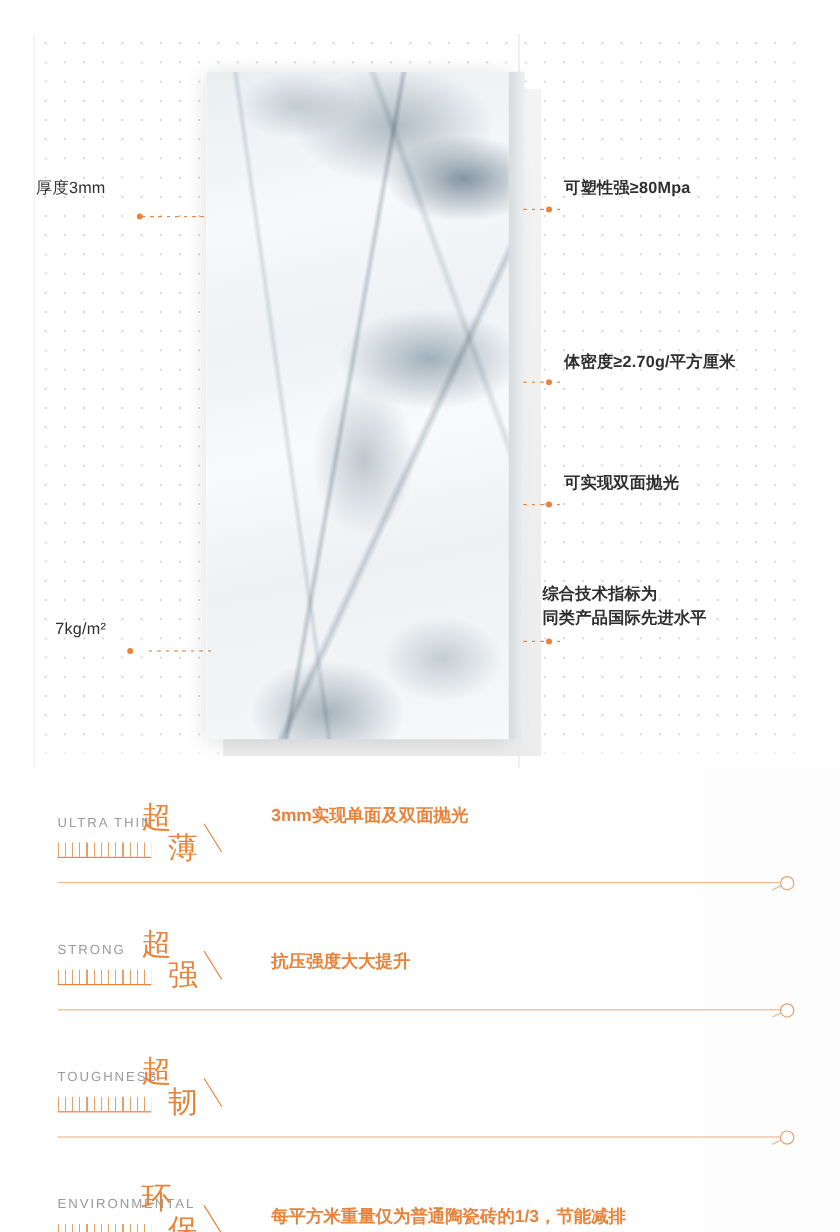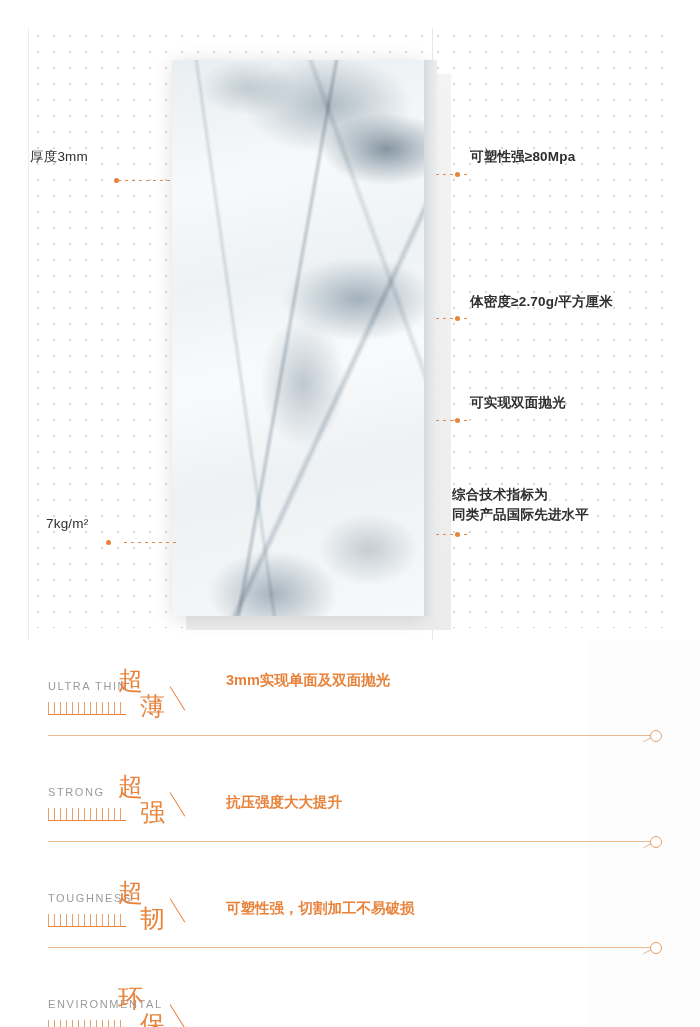--- a/index.html
+++ b/index.html
@@ -260,32 +260,32 @@
       <div class="circle"></div>
     </div>
 
     <div class="frow" style="top:228px;">
       <div class="en">TOUGHNESS</div>
       <div class="hatch"></div>
       <div class="hatch-base"></div>
       <div class="cn1">超</div>
       <div class="cn2">韧</div>
       <div class="slash"></div>
-      <div class="desc one">可塑性强，切割加工不易破损</div>
       <div class="rule"></div>
       <div class="rule-arrow"></div>
       <div class="circle"></div>
     </div>
 
     <div class="frow" style="top:334px;">
       <div class="en">ENVIRONMENTAL</div>
       <div class="hatch"></div>
       <div class="hatch-base"></div>
       <div class="cn1">环</div>
       <div class="cn2">保</div>
       <div class="slash"></div>
+      <div class="desc one">每平方米重量仅为普通陶瓷砖的1/3，节能减排</div>
       <div class="rule"></div>
       <div class="rule-arrow"></div>
       <div class="circle"></div>
     </div>
 
   </div>
 </div>
 
 </body></html>

